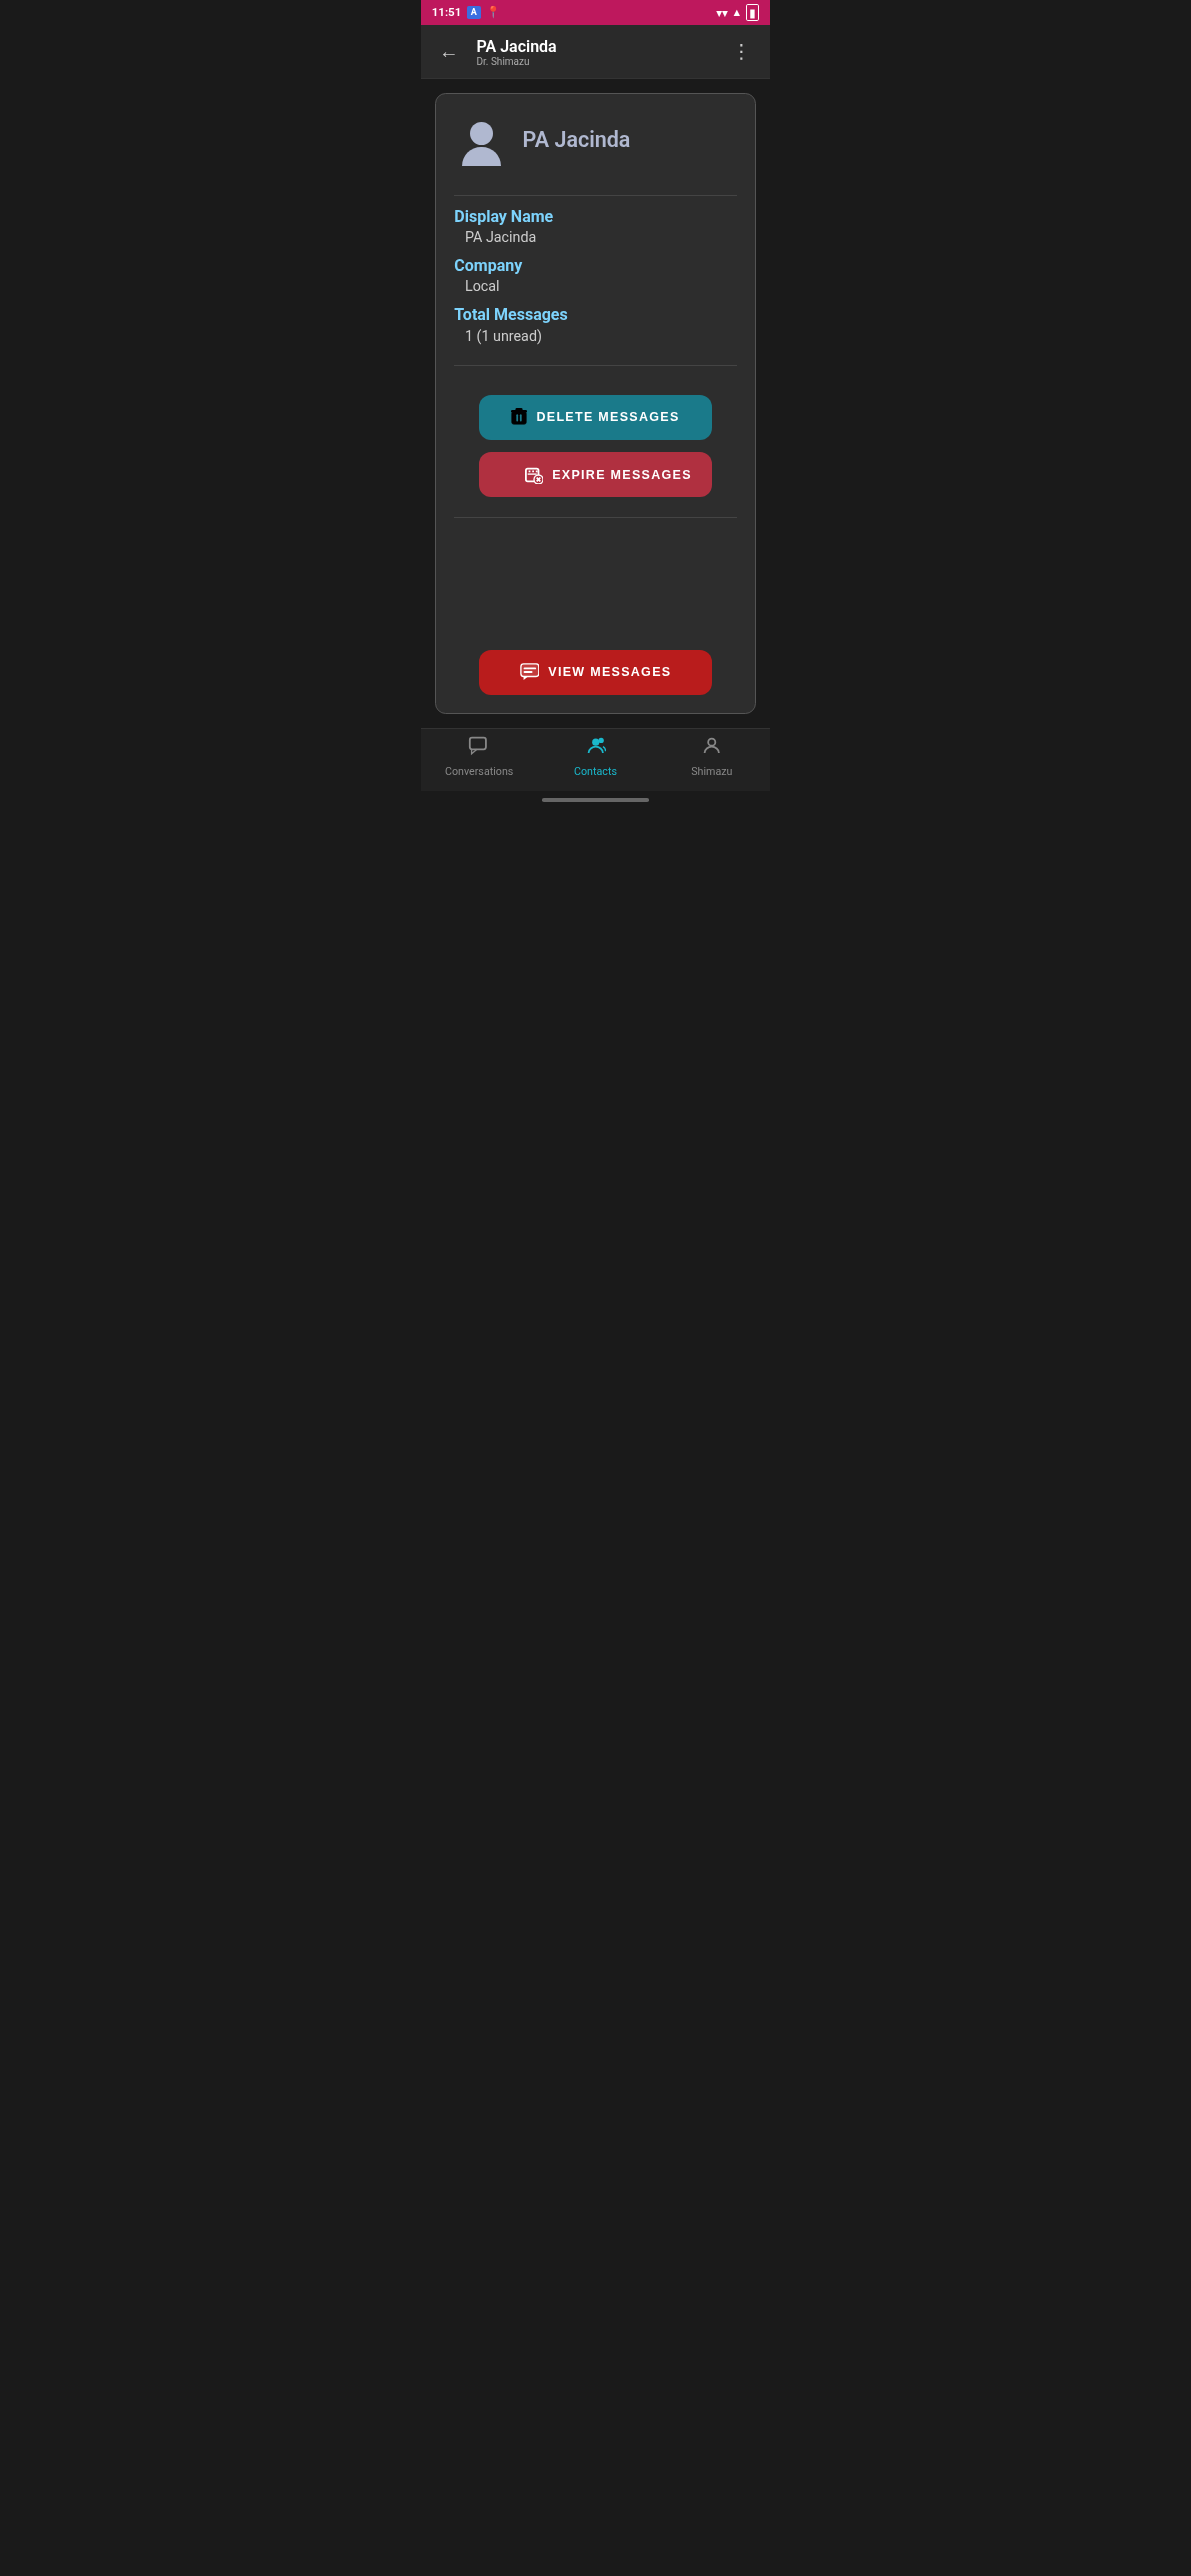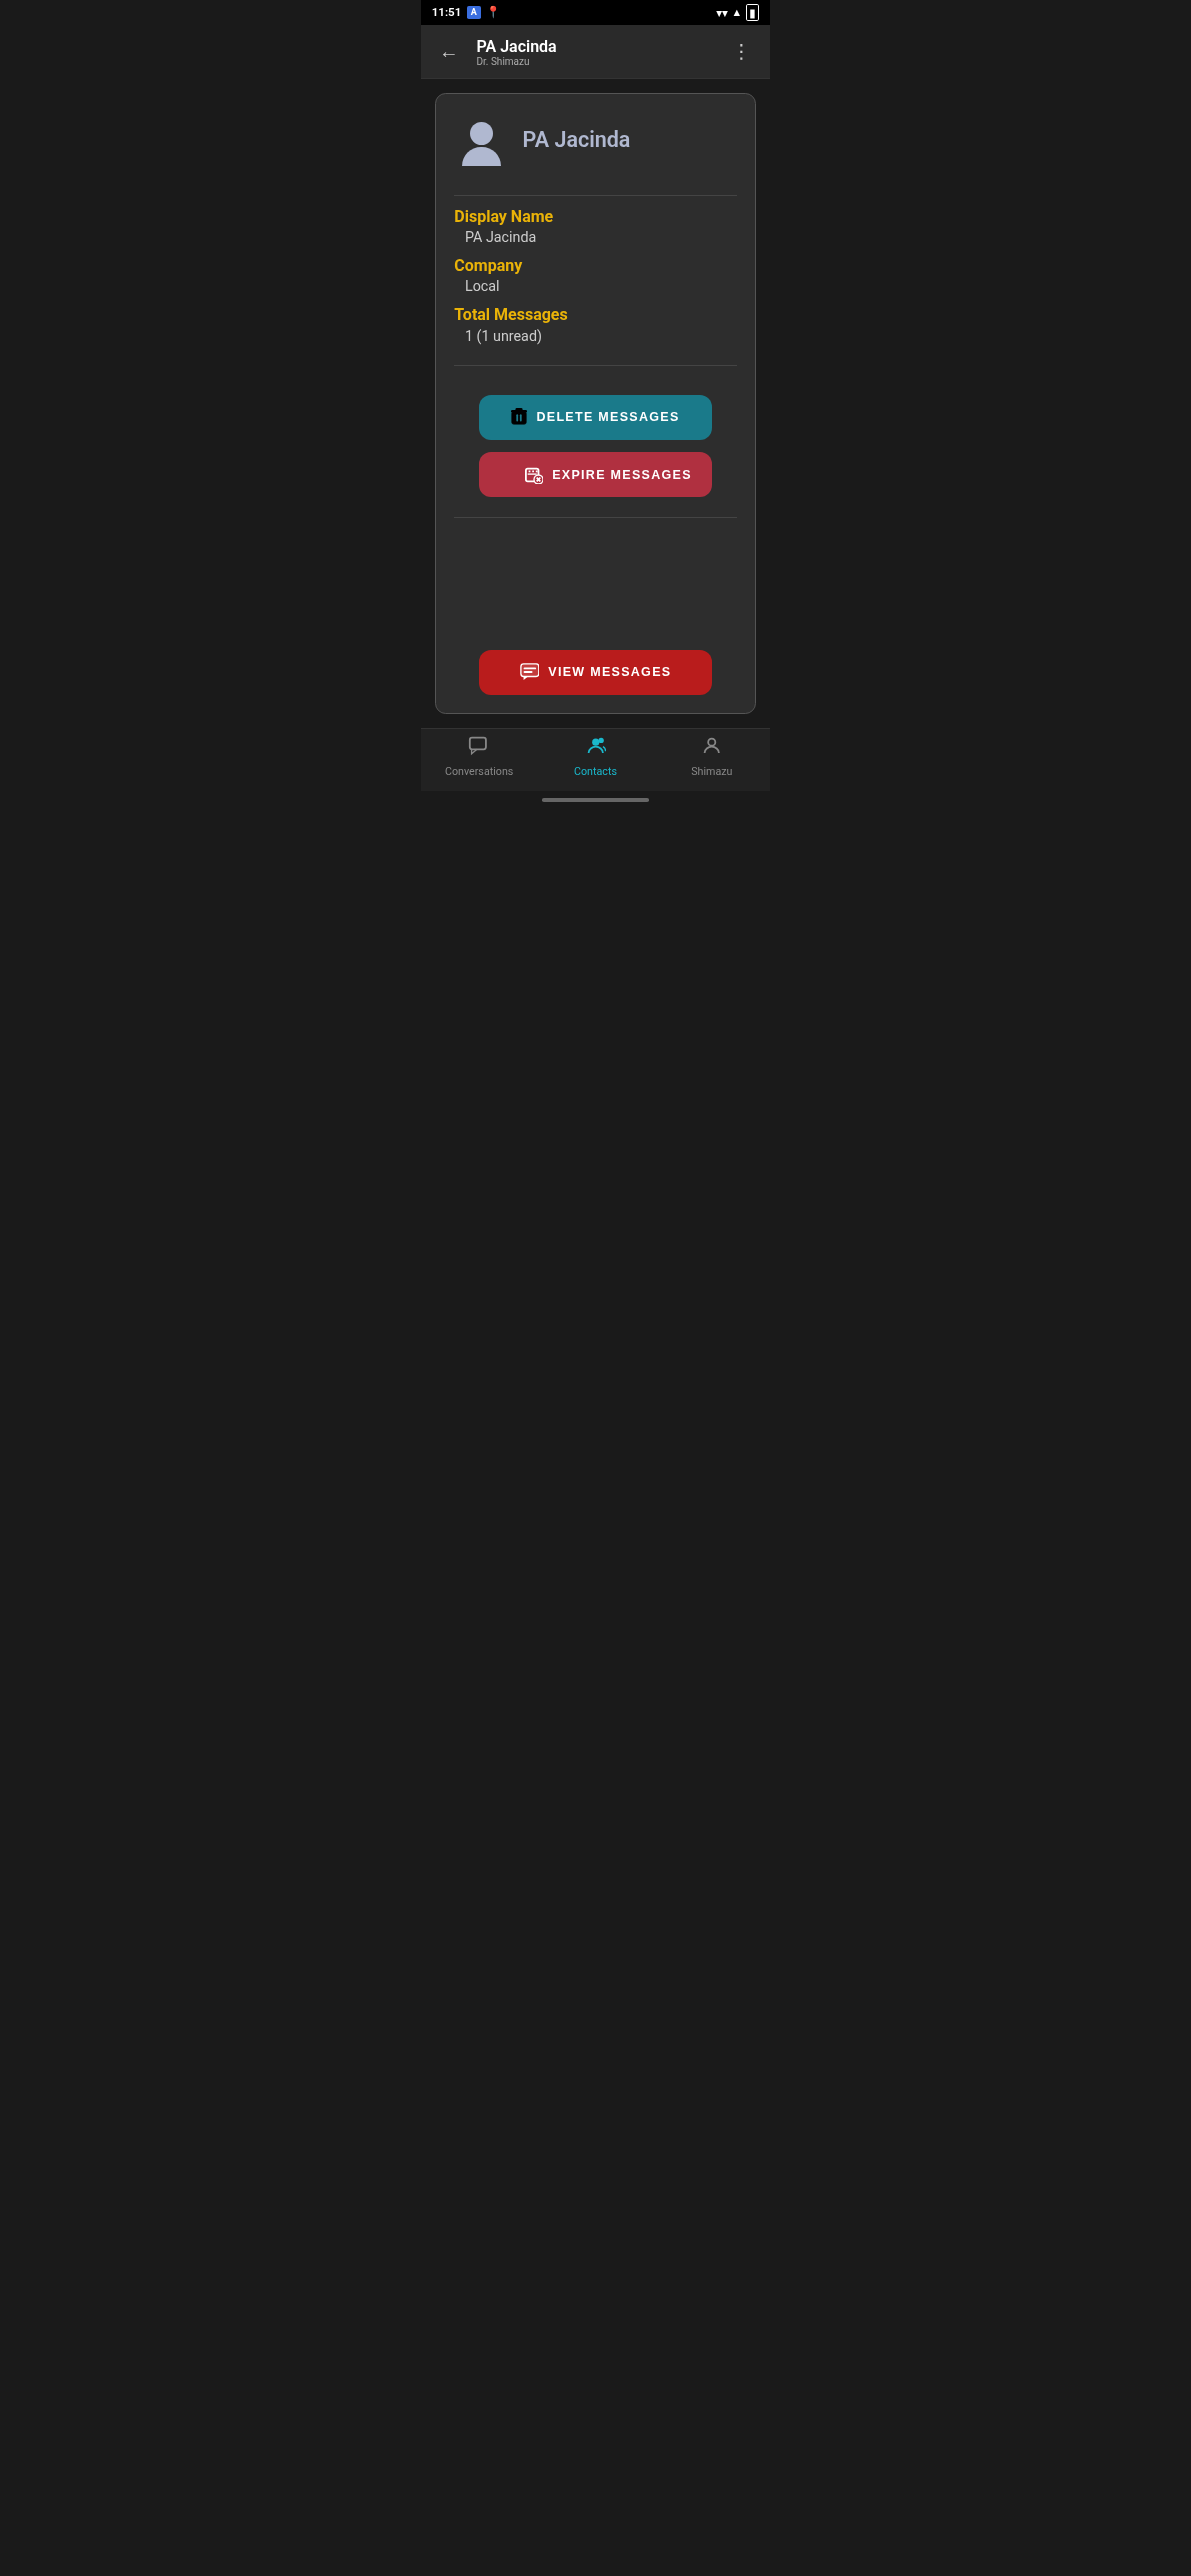--- a/index.html
+++ b/index.html
@@ -12,21 +12,21 @@
       font-family: 'Roboto', Arial, sans-serif;
       color: #ffffff;
       display: flex;
       flex-direction: column;
       margin: 0 auto;
       position: relative;
     }
 
     
     .status-bar {
-      background: #000000;
+      background: #be185d;
       height: 25px;
       display: flex;
       align-items: center;
       justify-content: space-between;
       padding: 0 10.7px;
     }
     .status-bar-left {
       display: flex;
       align-items: center;
       gap: 5.4px;
@@ -153,21 +153,21 @@
       margin: 10.7px 0;
     }
 
     
     .info-section {
       margin-bottom: 10.7px;
     }
     .info-label {
       font-size: 16px;
       font-weight: 700;
-      color: #eab308;
+      color: #7dd3fc;
       margin-bottom: 3.6px;
     }
     .info-value {
       font-size: 14.3px;
       color: #ccc;
       padding-left: 10.7px;
     }
 
     
     .btn-row {

